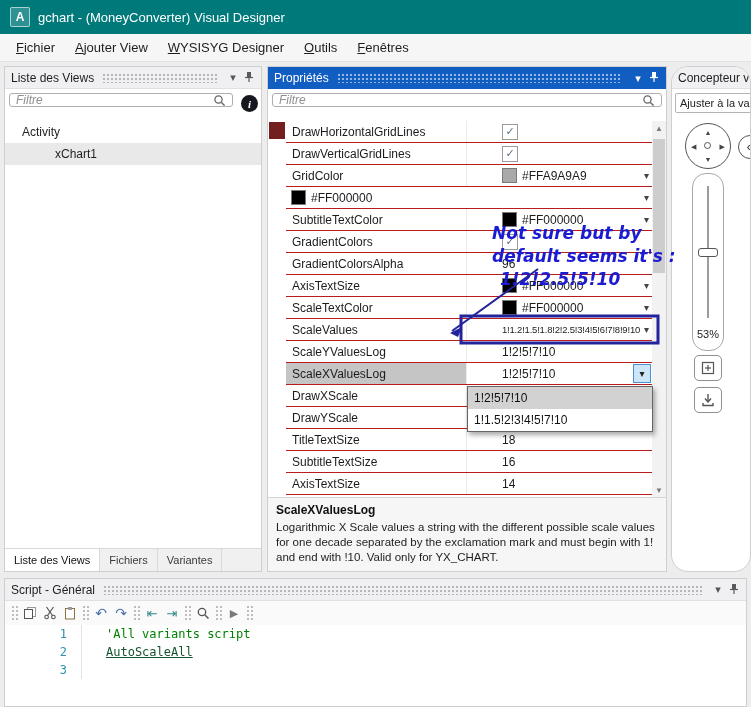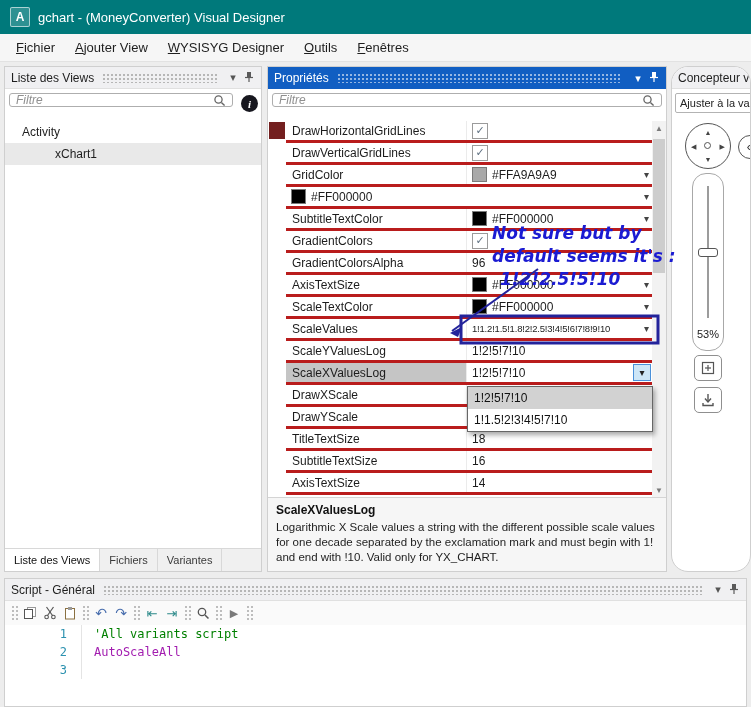--- a/index.html
+++ b/index.html
@@ -56,21 +56,21 @@
   .tree-item{height:22px;display:flex;align-items:center;font-size:12px;color:#1e1e1e;}
   .tree-item.sel{background:#e9e9e9;}
   .tabstrip{position:absolute;left:0;bottom:0;right:0;height:22px;background:#f0f0f0;
             border-top:1px solid #d8d8d8;display:flex;}
   .tab{padding:0 9px;font-size:11px;display:flex;align-items:center;color:#3a3a3a;border-right:1px solid #d8d8d8;}
   .tab.active{background:#fff;color:#111;}
 
   
   .maroon{position:absolute;left:1px;top:55px;width:16px;height:17px;background:#731f1f;}
   .grid{position:absolute;left:18px;top:54px;width:366px;}
-  .prow{display:flex;height:22px;box-sizing:border-box;border-bottom:3px solid #b91c1c;}
+  .prow{display:flex;height:22px;box-sizing:border-box;border-bottom:1px solid #b91c1c;gap:30px;}
   .pname{width:181px;box-sizing:border-box;border-right:1px solid #ebebeb;font-size:12px;color:#1c1c1c;
          display:flex;align-items:center;padding-left:6px;white-space:nowrap;overflow:hidden;}
   .pname.sel{background:#c5c5c5;}
   .pval{flex:1;position:relative;display:flex;align-items:center;padding-left:5px;font-size:12px;color:#1c1c1c;overflow:hidden;}
   .cbx{width:14px;height:14px;border:1px solid #9b9b9b;background:#fff;font-size:11px;line-height:13px;
        color:#5d6f80;text-align:center;flex:none;box-sizing:content-box;}
   .swatch{width:13px;height:13px;border:1px solid #7a7a7a;margin-right:5px;flex:none;}
   .vtext{white-space:nowrap;overflow:hidden;}
   .vtext.small{font-size:9.5px;letter-spacing:-0.2px;}
   .dd{position:absolute;right:3px;font-size:10px;color:#444;}
@@ -124,23 +124,23 @@
   .tico{width:20px;height:20px;display:flex;align-items:center;justify-content:center;font-size:13px;color:#555;}
   .grip{width:7px;height:16px;margin:0 2px;background-image:radial-gradient(circle,#bdbdbd 1px,transparent 1.2px);
         background-size:4px 4px;flex:none;}
   .tico.undo-icon,.tico.redo-icon{color:#4a6fae;font-size:14px;}
   .tico.outdent-icon,.tico.indent-icon{color:#2e8b8b;font-size:13px;}
   .tico.run-icon{color:#7a7a7a;font-size:11px;}
   .code{position:absolute;left:0;top:46px;right:0;bottom:0;background:#fff;
         font-family:"DejaVu Sans Mono","Liberation Mono",monospace;font-size:12px;overflow:hidden;}
   .cline{display:flex;height:18px;line-height:18px;}
   .lnum{width:62px;text-align:right;padding-right:14px;color:#2b91af;flex:none;}
-  .lcode{border-left:1px solid #e4e4e4;padding-left:12px;white-space:pre;min-height:18px;}
+  .lcode{border-left:1px solid #e4e4e4;padding-left:24px;white-space:pre;min-height:18px;}
   .k-comment{color:#008000;}
-  .k-keyword{color:#a21caf;}
+  .k-keyword{color:#14532d;text-decoration:underline;}
   .k-plain{color:#1e1e1e;}
 
   
   .overlay{position:absolute;left:0;top:0;z-index:50;pointer-events:none;}
   .ann-text{position:absolute;left:492px;top:222px;z-index:45;color:var(--ann,#1b1bd2);
             font-weight:bold;font-style:italic;font-size:17px;line-height:23px;font-family:"DejaVu Sans",sans-serif;
             white-space:nowrap;}
   .ann-text div:last-child{padding-left:8px;}
 </style>
 </head>

